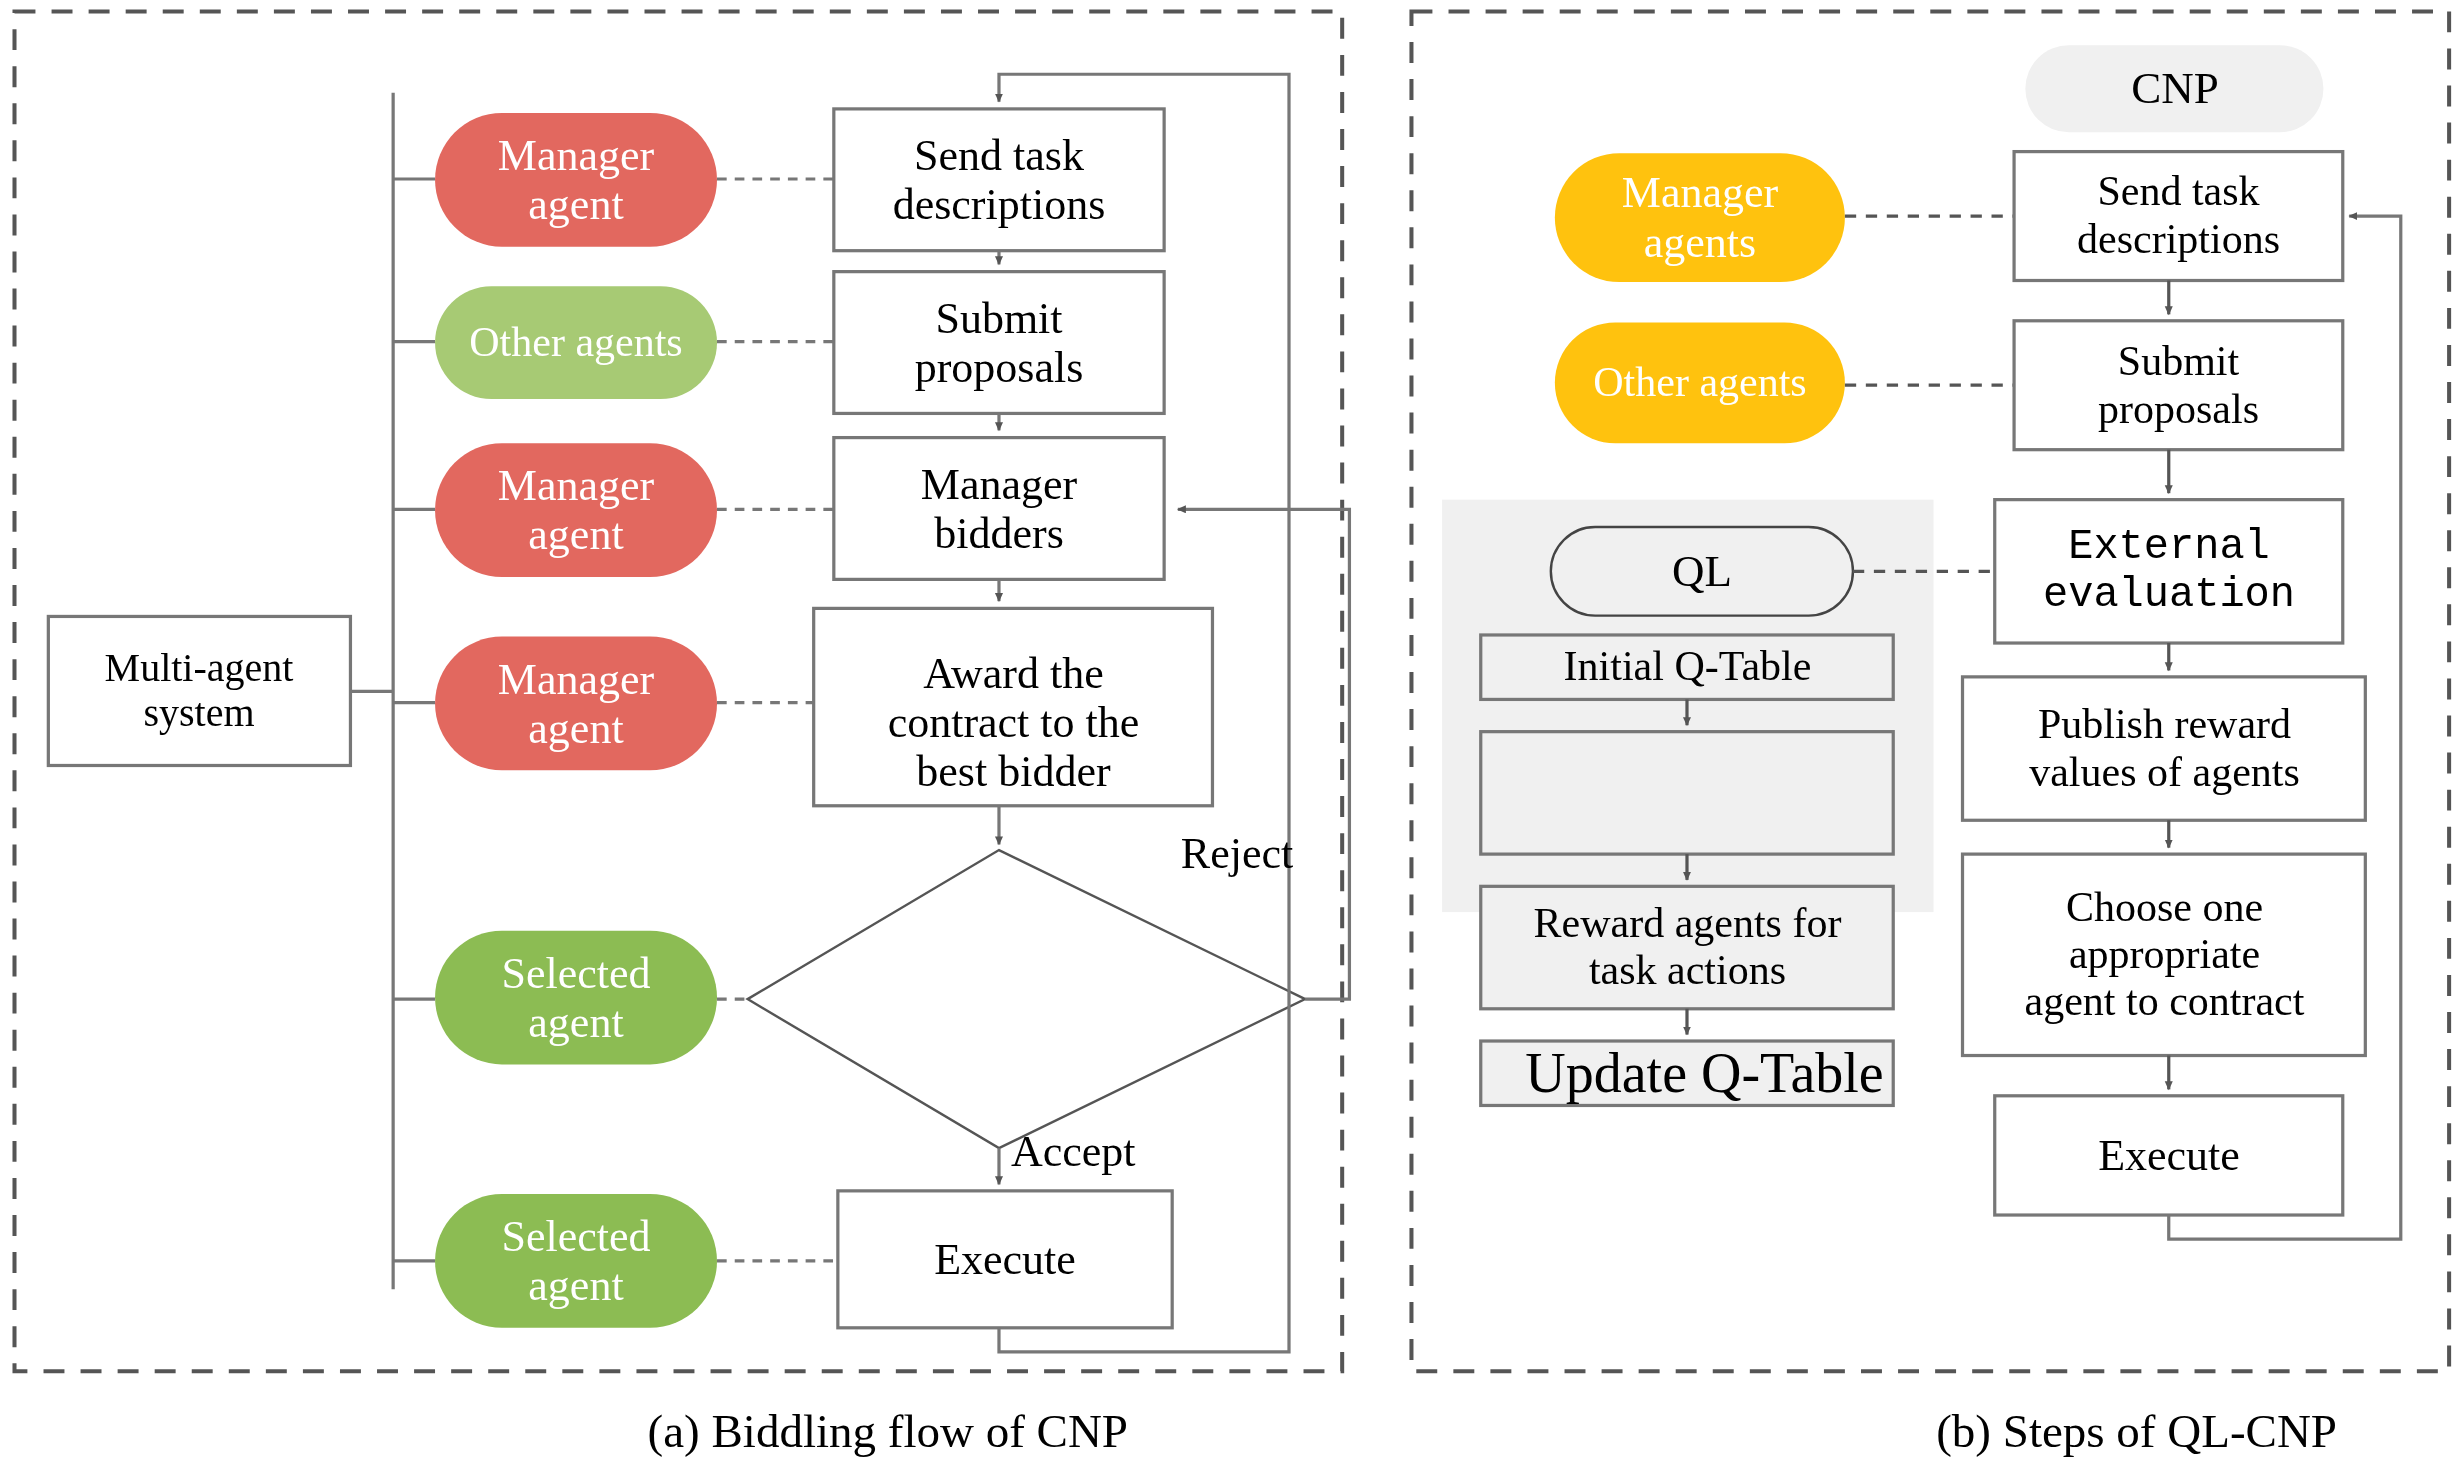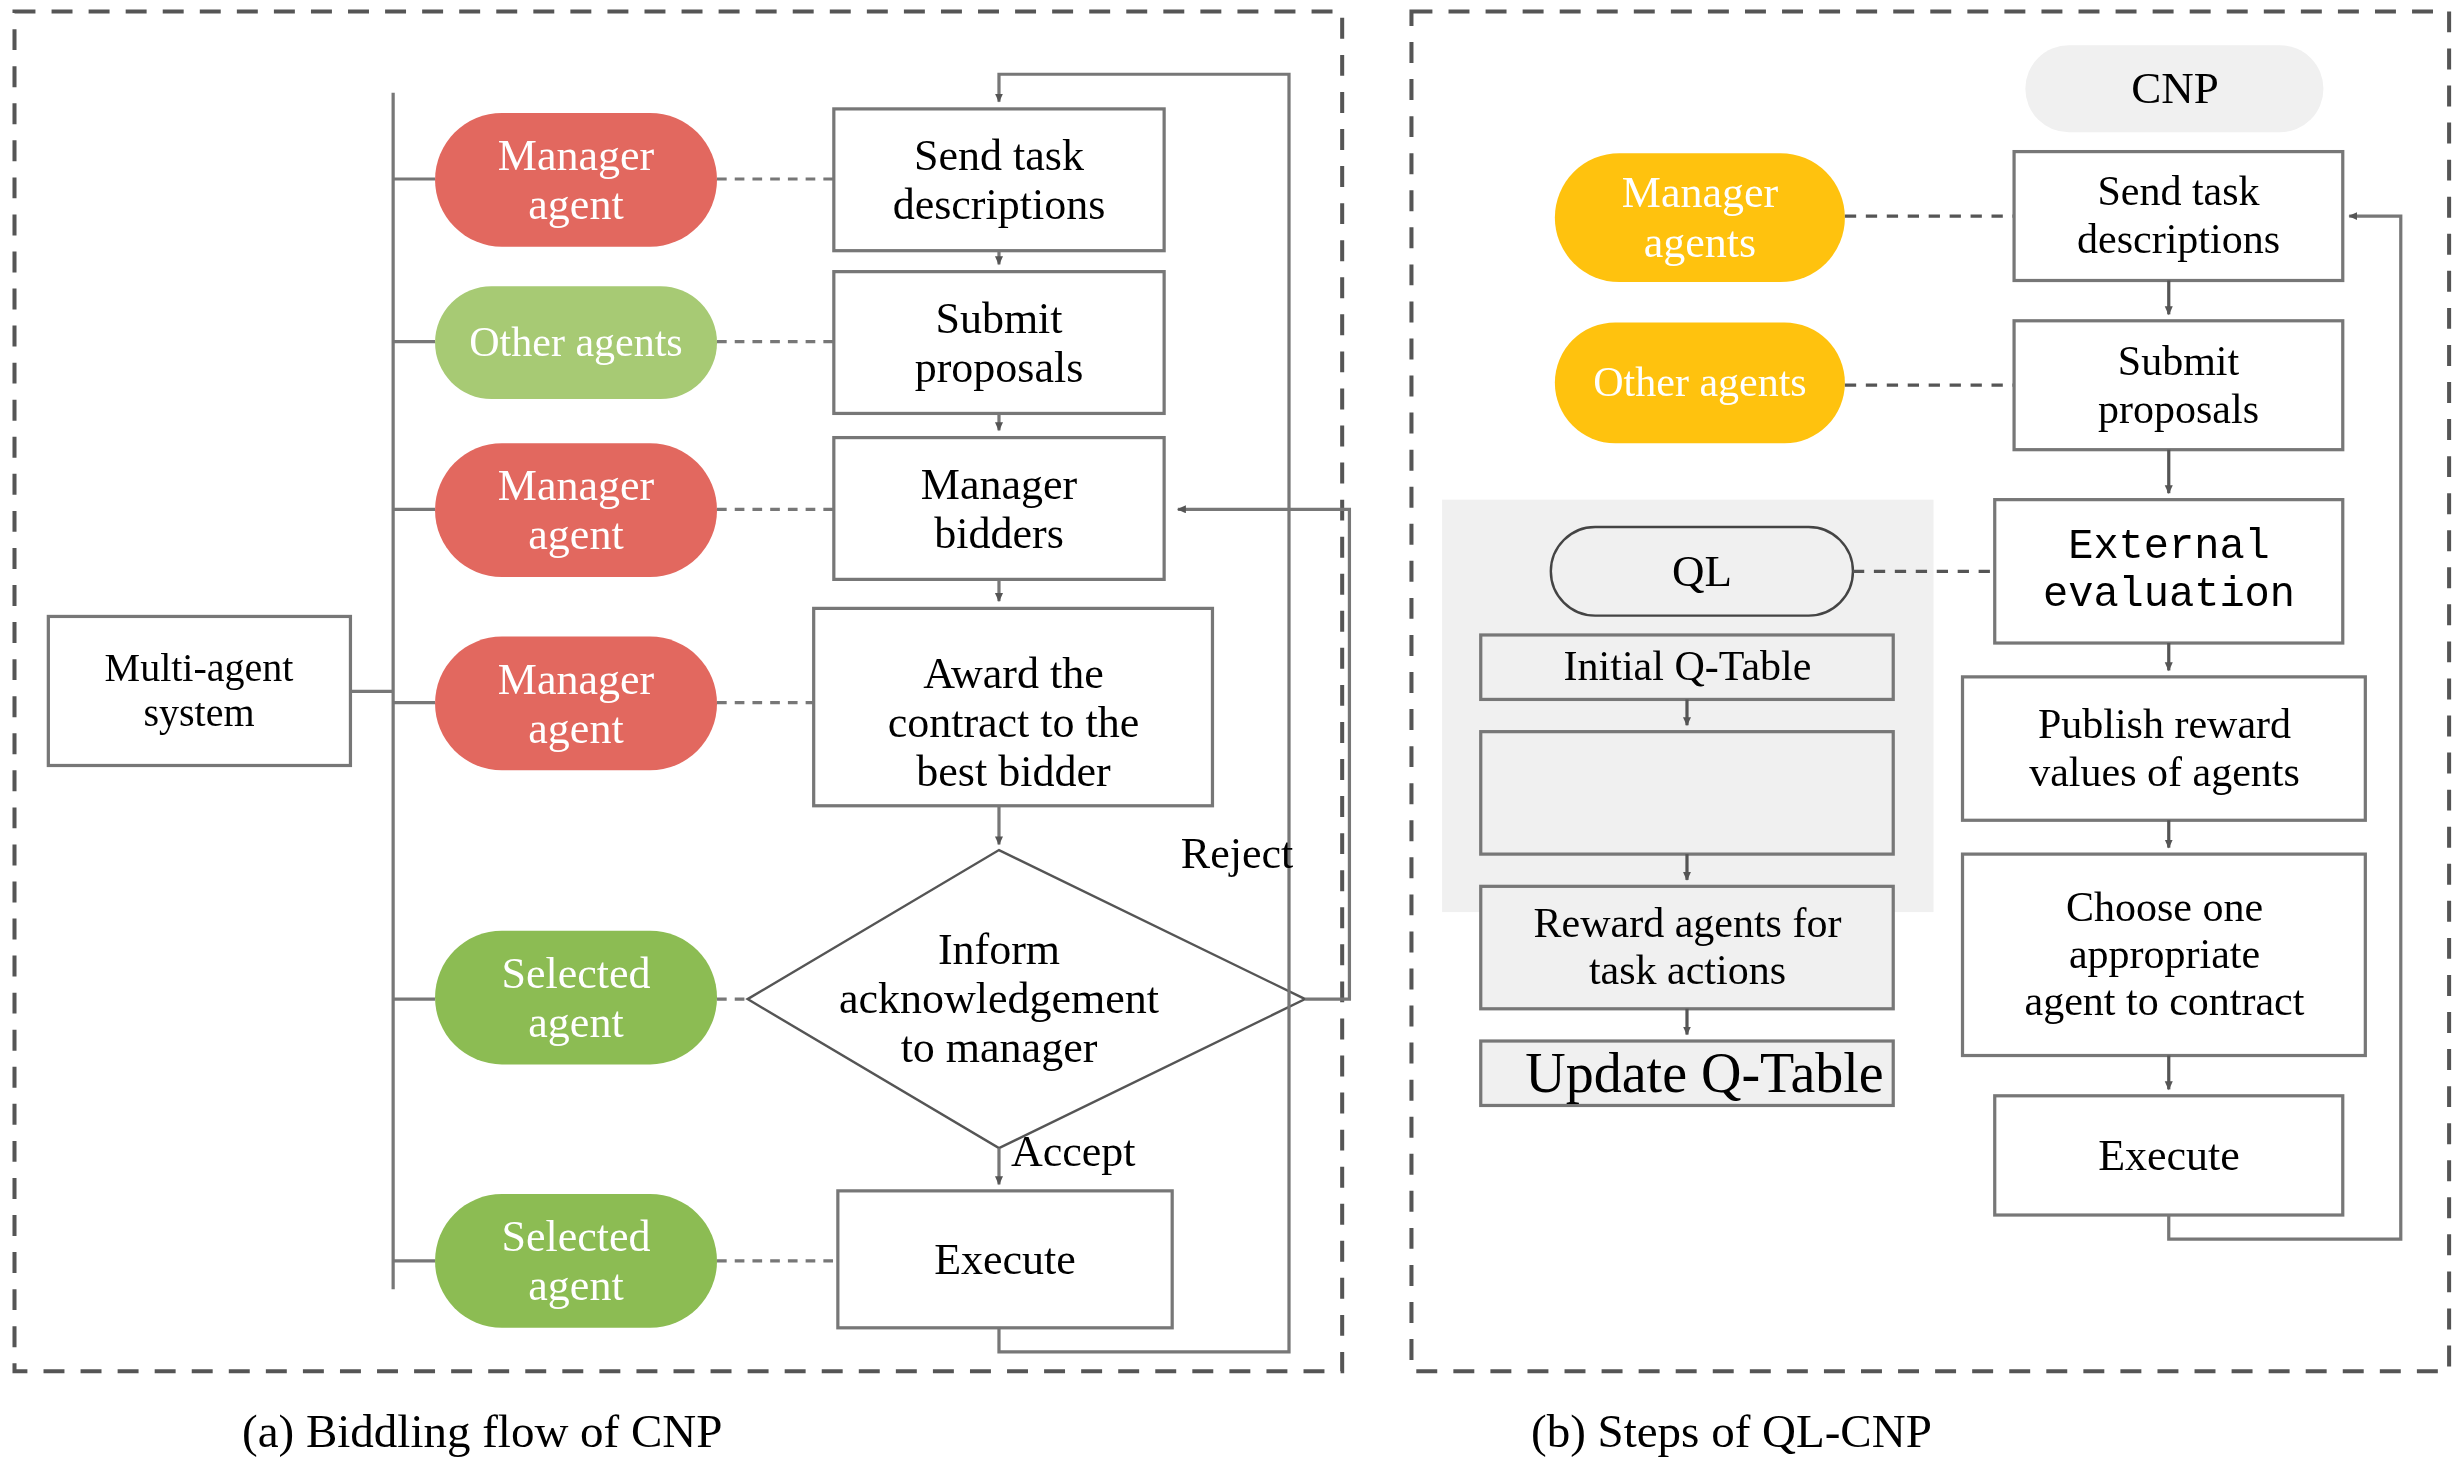--- a/index.html
+++ b/index.html
@@ -4,21 +4,21 @@
 <style>
   html,body{margin:0;padding:0;background:#ffffff;}
   body{width:2462px;height:1477px;position:relative;overflow:hidden;
        font-family:"Liberation Serif","DejaVu Serif",serif;}
   #stage{position:absolute;left:0;top:0;width:2462px;height:1477px;}
   svg{position:absolute;left:0;top:0;width:2462px;height:1477px;}
   .node-text{position:absolute;display:flex;align-items:center;justify-content:center;
              text-align:center;line-height:1.12;pointer-events:none;}
   .pill-label{color:#ffffff;}
   .dark-label{color:#000000;}
-  .caption{position:absolute;color:#000;text-align:left;}
+  .caption{position:absolute;color:#000;text-align:right;}
 </style>
 </head>
 <body>
 
 <div id="stage">
 
 <svg viewBox="0 0 3056 1833" xmlns="http://www.w3.org/2000/svg">
   <defs>
     <marker id="arrow" markerWidth="14" markerHeight="14" refX="10" refY="5" orient="auto" markerUnits="userSpaceOnUse">
       <path d="M0,0 L11,5 L0,10 z" fill="#555"></path>
@@ -179,27 +179,20 @@
 </div>
 
 <div class="node-text dark-label" style="left:814px;top:608px;width:399px;height:229px;font-size:44px;">
   <span>
     <span>Award the</span><br>
     <span>contract to the</span><br>
     <span>best bidder</span>
   </span>
 </div>
 
-<div class="node-text dark-label" style="left:788px;top:894px;width:422px;height:209px;font-size:44px;">
-  <span>
-    <span>Inform</span><br>
-    <span>acknowledgement</span><br>
-    <span>to manager</span>
-  </span>
-</div>
 
 <div class="node-text dark-label" style="left:1120px;top:830px;width:234px;height:48px;font-size:44px;">
   <span>Reject</span>
 </div>
 
 <div class="node-text dark-label" style="left:1011px;top:1128px;width:234px;height:48px;justify-content:flex-start;font-size:44px;">
   <span>Accept</span>
 </div>
 
 <div class="node-text dark-label" style="left:838px;top:1191px;width:334px;height:137px;font-size:44px;">

